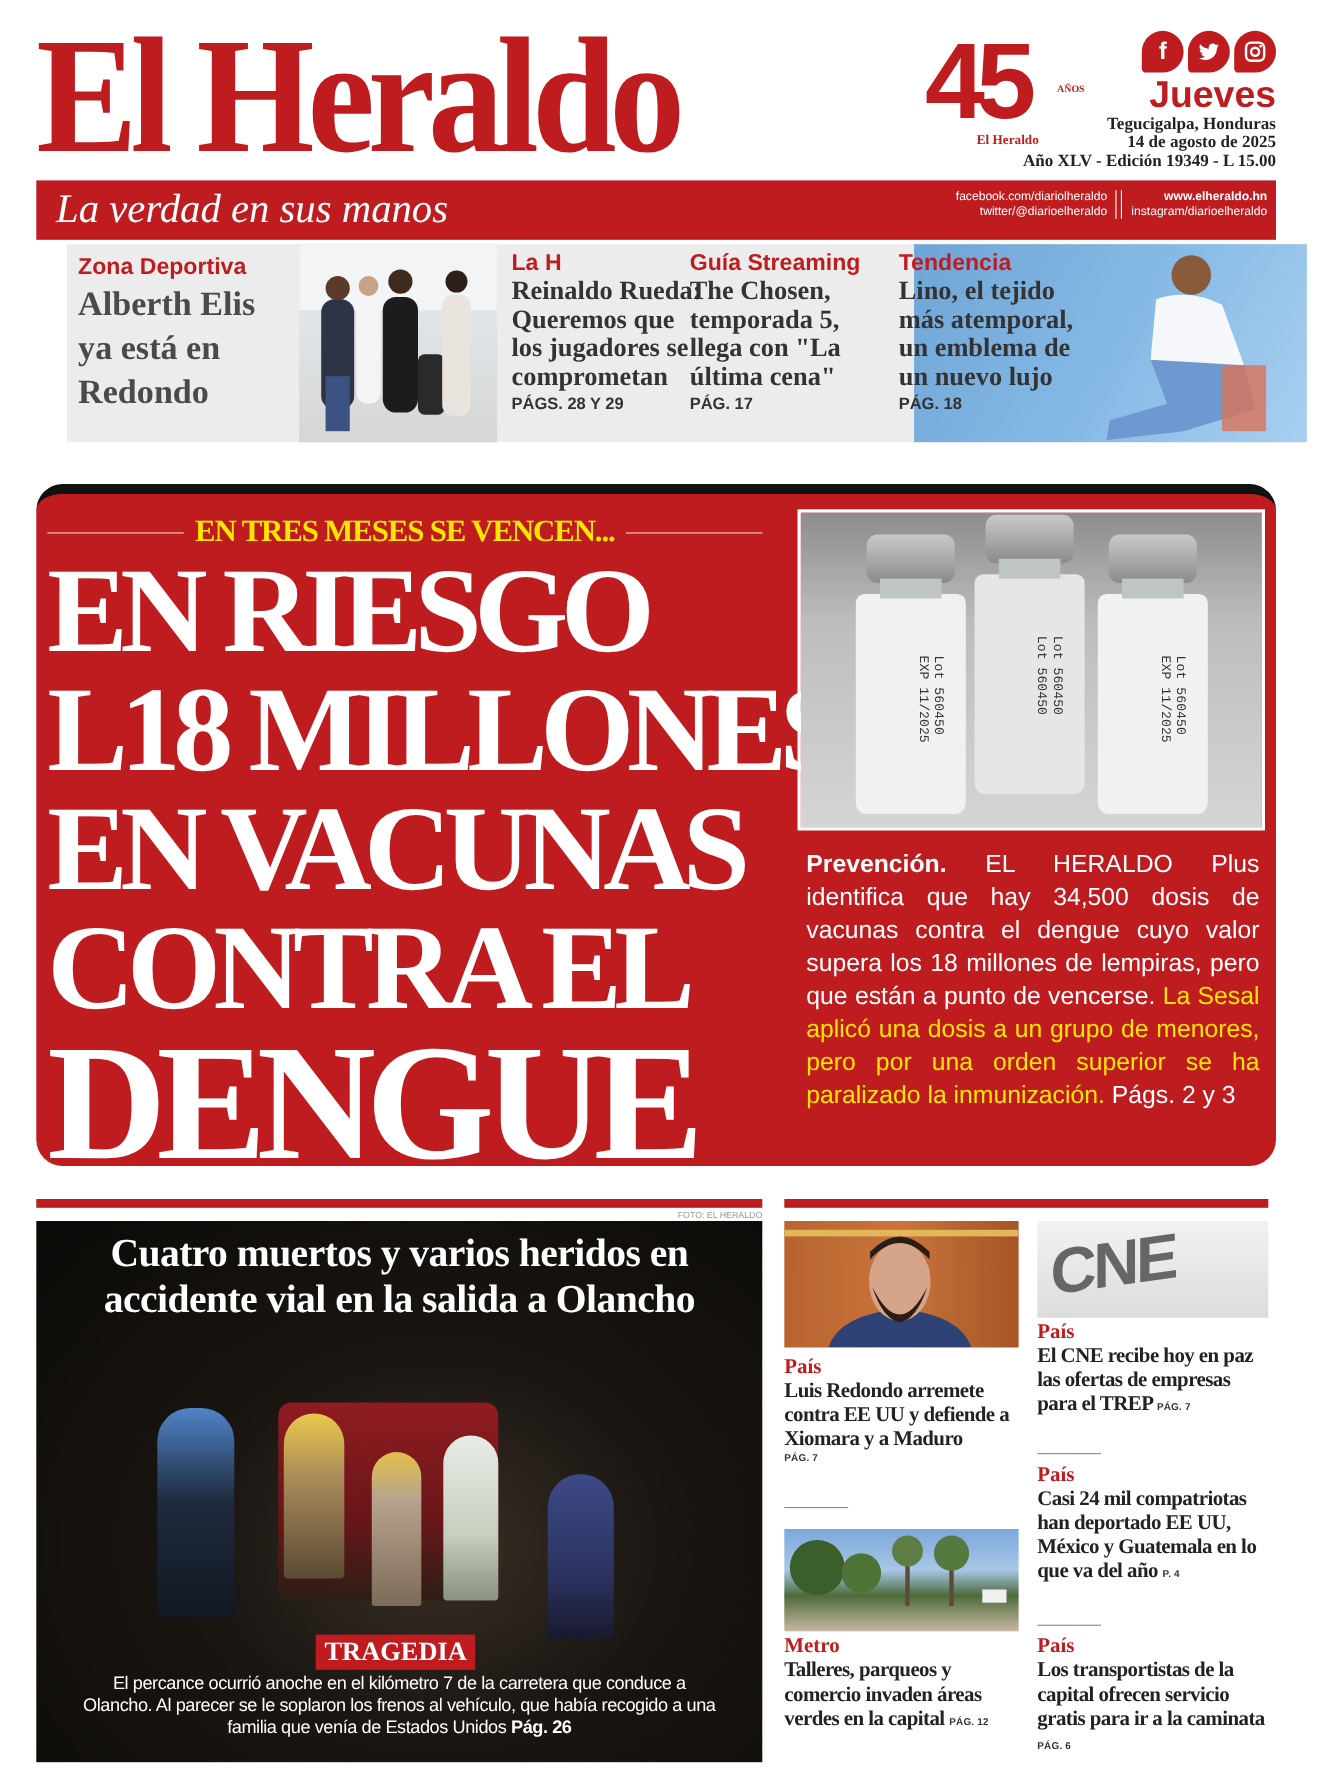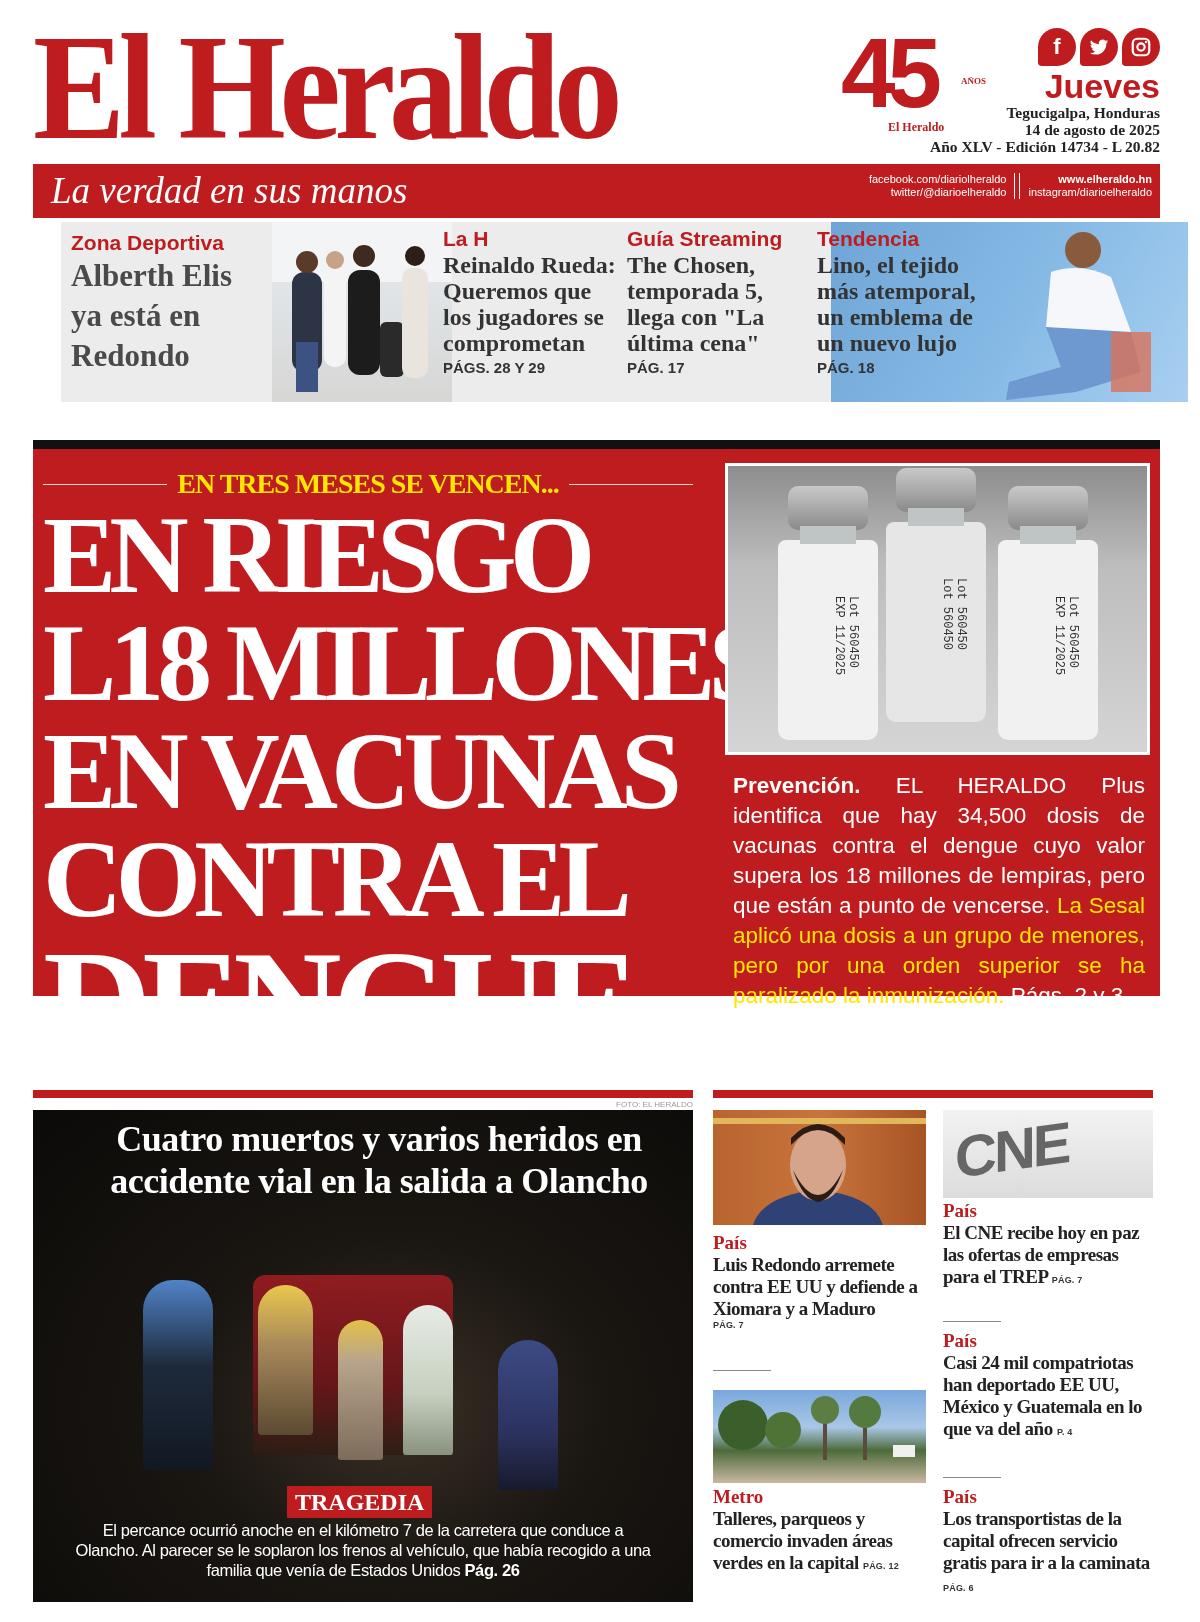--- a/index.html
+++ b/index.html
@@ -31,21 +31,21 @@
   .teasers { position: absolute; left: 33px; top: 222px; width: 1127px; height: 180px; background: #ececec; margin-left: 28px; }
   .teaser { position: absolute; top: 0; height: 180px; }
   .t-kicker { font-family: "Liberation Sans", sans-serif; font-weight: bold; color: #be1c1f; font-size: 21px; line-height: 26px; }
   .t-title { font-family: "Liberation Serif", serif; color: #333; font-size: 24px; line-height: 26px; font-weight: bold; }
   .t-page { font-family: "Liberation Sans", sans-serif; font-weight: bold; color: #333; font-size: 15px; line-height: 20px; margin-top: 2px; }
   .t-big { font-family: "Liberation Serif", serif; font-weight: bold; color: #4a4a4a; font-size: 31px; line-height: 40px; }
   .photo-airport { position: absolute; left: 211px; top: 0; width: 180px; height: 180px; background: linear-gradient(180deg, #e8eaec 0%, #dfe3e6 45%, #d6d6d4 100%); overflow: hidden; }
   .photo-tendencia { position: absolute; left: 770px; top: 0; width: 357px; height: 180px; background: linear-gradient(120deg, #6fa5d6 0%, #87bbe6 55%, #a9cff0 100%); }
 
   
-  .main-story { position: absolute; left: 33px; top: 440px; width: 1127px; height: 556px; background: #be1c1f; border-top: 9px solid #111; }
+  .main-story { position: absolute; left: 33px; top: 440px; width: 1127px; height: 620px; background: #be1c1f; border-top: 9px solid #111; border-radius: 24px; }
   .kicker-line { position: absolute; left: 10px; top: 20px; width: 650px; height: 30px; display: flex; align-items: center; gap: 10px; }
   .kicker-rule { flex: 1; height: 1px; background: #ffffff; opacity: 0.8; }
   .kicker-text { font-family: "Liberation Serif", serif; font-weight: bold; color: #ffe600; font-size: 28px; letter-spacing: -1px; white-space: nowrap; }
   .headline { position: absolute; left: 10px; top: 52px; width: 680px; }
   .hl-line { font-family: "Liberation Serif", serif; font-weight: bold; color: #fff; font-size: 110px; line-height: 108px; letter-spacing: -7px; white-space: nowrap; transform-origin: left top; }
   .hl-line.big { font-size: 150px; line-height: 140px; letter-spacing: -9px; }
 
   .vial-photo { position: absolute; left: 692px; top: 14px; width: 425px; height: 292px; border: 3px solid #fff; background: linear-gradient(180deg, #8d8d8d 0%, #bdbdbd 35%, #d5d5d5 100%); overflow: hidden; }
   .vial { position: absolute; bottom: 12px; width: 100px; height: 200px; background: #f1f1f1; border-radius: 8px 8px 10px 10px; }
   .vial-cap { position: absolute; top: -54px; left: 10px; width: 80px; height: 44px; background: linear-gradient(180deg, #c9c9c9, #8a8a8a); border-radius: 10px; }
@@ -53,21 +53,21 @@
   .vial-label { position: absolute; top: 50px; left: 14px; width: 70px; height: 130px; color: #333; font-family: "Liberation Mono", monospace; font-size: 12px; writing-mode: vertical-rl; line-height: 14px; padding: 6px 2px; }
 
   .deck { position: absolute; left: 700px; top: 322px; width: 412px; font-family: "Liberation Sans", sans-serif; font-size: 22.5px; line-height: 30px; color: #fff; text-align: justify; }
   .deck .lead { font-weight: bold; }
   .deck .yellow { color: #ffe600; }
 
   
   .accident-rule { position: absolute; left: 33px; top: 1090px; width: 660px; height: 8px; background: #be1c1f; }
   .photo-credit { position: absolute; left: 593px; top: 1100px; width: 100px; text-align: right; font-size: 8px; color: #999; }
   .accident { position: absolute; left: 33px; top: 1110px; width: 660px; height: 492px; background: radial-gradient(ellipse at 55% 60%, #3b3126 0%, #1a1612 40%, #0b0a08 100%); overflow: hidden; }
-  .accident-title { position: absolute; left: 16px; top: 8px; width: 100%; text-align: center; font-family: "Liberation Serif", serif; font-weight: bold; color: #fff; font-size: 36px; line-height: 42px; letter-spacing: -0.5px; }
+  .accident-title { position: absolute; left: 0; top: 8px; width: 100%; text-align: center; font-family: "Liberation Serif", serif; font-weight: bold; color: #fff; font-size: 36px; line-height: 42px; letter-spacing: -0.5px; }
   .car { position: absolute; left: 220px; top: 165px; width: 200px; height: 180px; background: linear-gradient(180deg, #9c1c22 0%, #6d1418 60%, #2c1d14 100%); border-radius: 12px 12px 4px 4px; opacity: 0.9; }
   .person { position: absolute; border-radius: 30px 30px 4px 4px; }
   .tragedia { position: absolute; left: 254px; top: 376px; background: #be1c1f; color: #fff; font-family: "Liberation Serif", serif; font-weight: bold; font-size: 24px; padding: 2px 8px; line-height: 28px; }
   .accident-caption { position: absolute; left: 40px; top: 410px; width: 580px; text-align: center; color: #fff; font-family: "Liberation Sans", sans-serif; font-size: 16.5px; line-height: 20px; letter-spacing: -0.4px; }
   .accident-caption b { font-weight: bold; }
 
   
   .right-rule { position: absolute; left: 713px; top: 1090px; width: 440px; height: 8px; background: #be1c1f; }
   .mini { position: absolute; }
   .mini .m-kicker { font-family: "Liberation Serif", serif; font-weight: bold; color: #be1c1f; font-size: 19px; line-height: 22px; }
@@ -104,21 +104,21 @@
           <circle cx="12" cy="12" r="4" fill="none" stroke="#fff" stroke-width="2.4"></circle>
           <circle cx="17.5" cy="6.5" r="1.4" fill="#fff"></circle>
         </svg>
     </div>
   </div>
 
   <div class="day">Jueves</div>
   <div class="dateline">
     <div>Tegucigalpa, Honduras</div>
     <div>14 de agosto de 2025</div>
-    <div>Año XLV - Edición 14734 - L 20.82</div>
+    <div>Año XLV - Edición 19349 - L 15.00</div>
   </div>
 </header>
 
 <div class="slogan-bar">
   <div class="slogan">La verdad en sus manos</div>
   <div class="slogan-links">
     <div class="slogan-col">
       <div>facebook.com/diariolheraldo</div>
       <div>twitter/@diarioelheraldo</div>
     </div>
@@ -147,21 +147,21 @@
       <rect x="52" y="50" width="22" height="95" rx="10" fill="#f4f4f4"></rect>
       <circle cx="63" cy="38" r="9" fill="#c8a285"></circle>
       <rect x="76" y="48" width="32" height="105" rx="12" fill="#1c1c1c"></rect>
       <circle cx="92" cy="34" r="11" fill="#3e2a1e"></circle>
       <rect x="108" y="100" width="24" height="55" rx="6" fill="#2a2a2a"></rect>
       <rect x="130" y="46" width="26" height="110" rx="10" fill="#e9e4dd"></rect>
       <circle cx="143" cy="34" r="10" fill="#2d1f17"></circle>
     </svg>
   </div>
 
-  <div class="teaser" style="left:382px; top:4px; width:175px;">
+  <div class="teaser" style="left:404px; top:4px; width:175px;">
     <div class="t-kicker">La H</div>
     <div class="t-title">Reinaldo Rueda:</div>
     <div class="t-title">Queremos que</div>
     <div class="t-title">los jugadores se</div>
     <div class="t-title">comprometan</div>
     <div class="t-page">PÁGS. 28 Y 29</div>
   </div>
 
   <div class="teaser" style="left:566px; top:4px; width:180px;">
     <div class="t-kicker">Guía Streaming</div>

